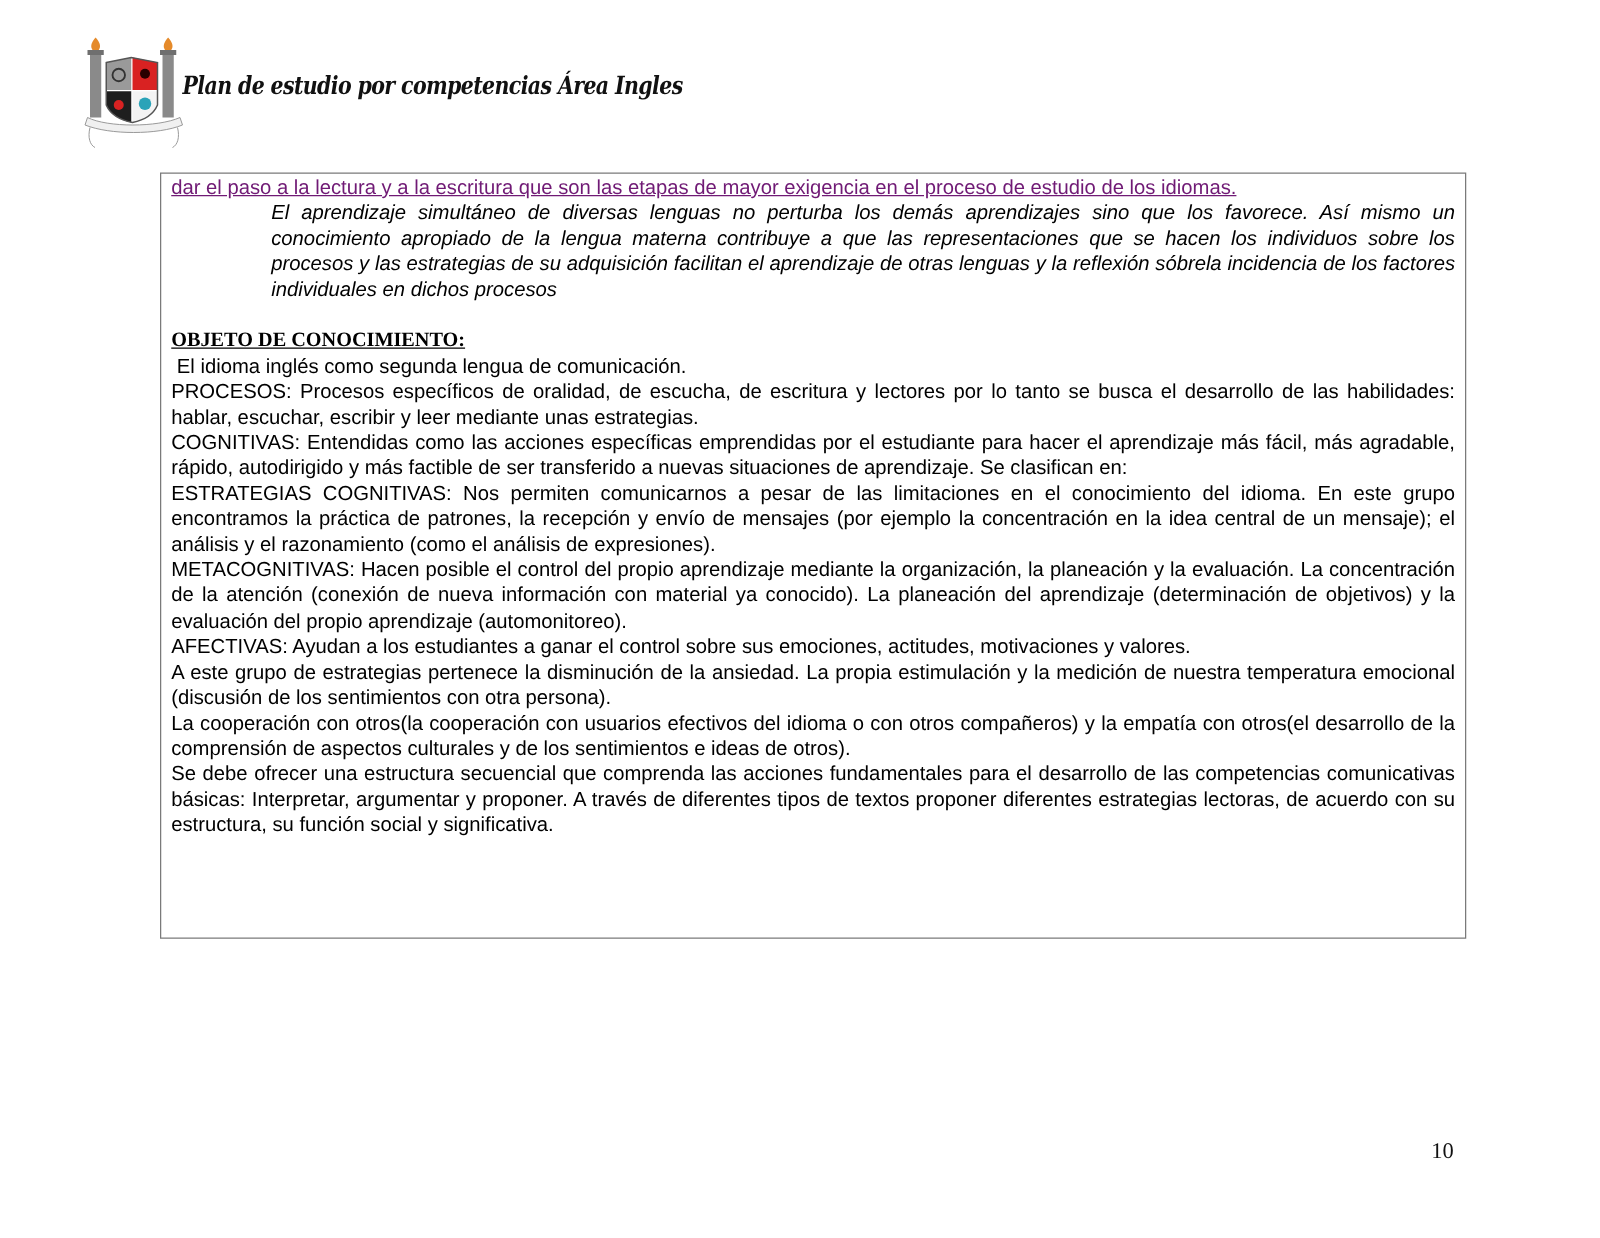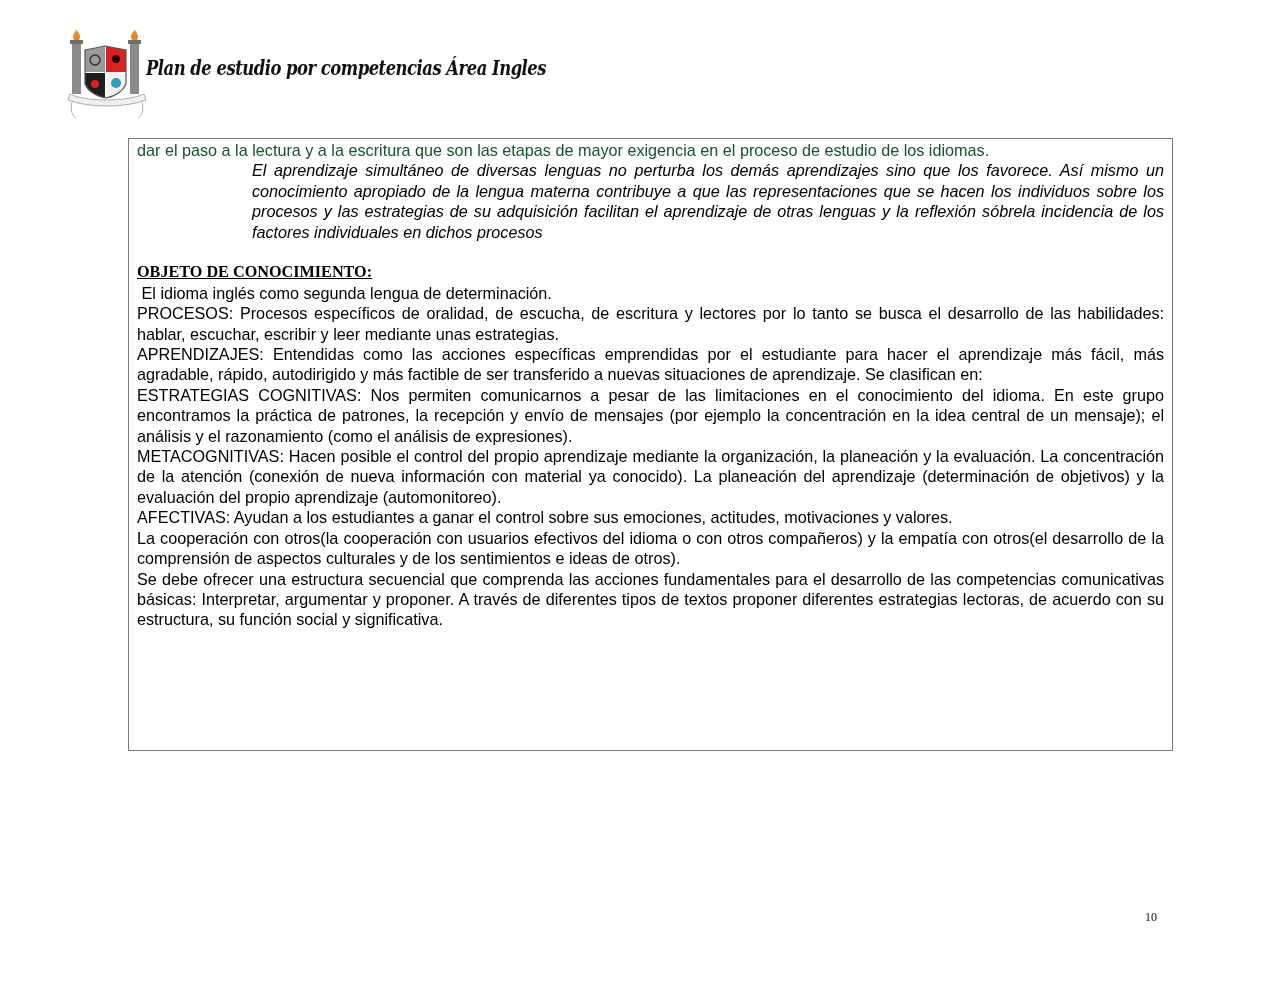--- a/index.html
+++ b/index.html
@@ -15,29 +15,29 @@
     }
 
     .content-box {
       position: absolute; left: 128px; top: 138px; width: 1045px; height: 613px;
       border: 1px solid #7a7a7a; box-sizing: border-box;
       padding: 1px 8px 0 8px;
       font-size: 16.2px; line-height: 20.4px;
     }
     .line { white-space: nowrap; }
     .para { text-align: justify; }
-    .quote { margin-left: 115px; font-style: italic; text-align: justify; }
+    .quote { margin-left: 80px; font-style: italic; text-align: justify; }
     .blank { height: 20.4px; }
     .heading { font-weight: bold; text-decoration: underline; font-family: Liberation Serif, serif; }
     .term { font-weight: normal; }
-    .first { color: #14532d; }
+    .first { color: #701a75; text-decoration: underline; }
 
     .page-number {
       position: absolute; left: 1145px; top: 910px;
-      font-family: "Liberation Serif", serif; font-size: 12px; color: #111;
+      font-family: "Liberation Serif", serif; font-size: 18px; color: #111;
     }
   </style>
 </head>
 <body>
 
 <div class="header">
   <div class="logo">
     <svg width="84" height="92" viewBox="0 0 84 92">
 
       <rect x="6" y="14" width="9" height="52" fill="#8a8a8a"></rect>
@@ -67,33 +67,34 @@
 </div>
 
 <div class="content-box">
   <div class="line first">dar el paso a la lectura y a la escritura que son las etapas de mayor exigencia en el proceso de estudio de los idiomas.</div>
 
   <div class="quote">El aprendizaje simultáneo de diversas lenguas no perturba los demás aprendizajes sino que los favorece. Así mismo un conocimiento apropiado de la lengua materna contribuye a que las representaciones que se hacen los individuos sobre los procesos y las estrategias de su adquisición facilitan el aprendizaje de otras lenguas y la reflexión sóbrela incidencia de los factores individuales en dichos procesos</div>
 
   <div class="blank"></div>
 
   <div class="heading">OBJETO DE CONOCIMIENTO:</div>
-  <div class="para" style="white-space:pre;"> El idioma inglés como segunda lengua de determinación.</div>
+  <div class="para" style="white-space:pre;"> El idioma inglés como segunda lengua de comunicación.</div>
 
 
   <div class="para"><span class="term">PROCESOS</span><span>: Procesos específicos de oralidad, de escucha, de escritura y lectores por lo tanto se busca el desarrollo de las habilidades: hablar, escuchar, escribir y  leer mediante unas estrategias.</span></div>
 
-  <div class="para"><span class="term">APRENDIZAJES</span><span>: Entendidas como las acciones específicas emprendidas por el estudiante para hacer el aprendizaje más fácil, más agradable, rápido, autodirigido y más factible de ser transferido a nuevas situaciones de aprendizaje.  Se clasifican en:</span></div>
+  <div class="para"><span class="term">COGNITIVAS</span><span>: Entendidas como las acciones específicas emprendidas por el estudiante para hacer el aprendizaje más fácil, más agradable, rápido, autodirigido y más factible de ser transferido a nuevas situaciones de aprendizaje.  Se clasifican en:</span></div>
 
   <div class="para"><span class="term">ESTRATEGIAS COGNITIVAS</span><span>: Nos permiten comunicarnos a pesar de las limitaciones en el conocimiento del idioma.  En este grupo encontramos la práctica de patrones, la recepción y envío de mensajes (por ejemplo la concentración en la idea central de un mensaje); el análisis y el razonamiento (como el análisis de expresiones).</span></div>
 
   <div class="para"><span class="term">METACOGNITIVAS</span><span>: Hacen posible el control del propio aprendizaje mediante la organización, la planeación y la evaluación. La concentración de la atención (conexión de nueva información con material ya conocido).  La planeación del aprendizaje (determinación de objetivos) y la evaluación del propio aprendizaje (automonitoreo).</span></div>
 
   <div class="para"><span class="term">AFECTIVAS:</span><span> Ayudan a los estudiantes a ganar el control sobre sus emociones, actitudes, motivaciones y valores.</span></div>
 
+  <div class="para"><span>A este grupo de estrategias pertenece la disminución de la ansiedad. La propia estimulación y la medición de nuestra temperatura emocional (discusión de los sentimientos con otra persona).</span></div>
 
 
   <div class="para"><span>La cooperación con otros(la cooperación con usuarios efectivos del idioma o con otros compañeros) y la empatía con otros(el desarrollo de la comprensión de aspectos culturales y de los sentimientos e ideas de otros).</span></div>
 
   <div class="para">Se debe ofrecer una estructura secuencial que comprenda las acciones fundamentales para el desarrollo de las competencias comunicativas básicas: Interpretar, argumentar y proponer. A través de diferentes tipos de textos proponer diferentes estrategias lectoras, de acuerdo con su estructura, su función social y significativa.</div>
 </div>
 
 <div class="page-number">10</div>
 
 </body></html>

